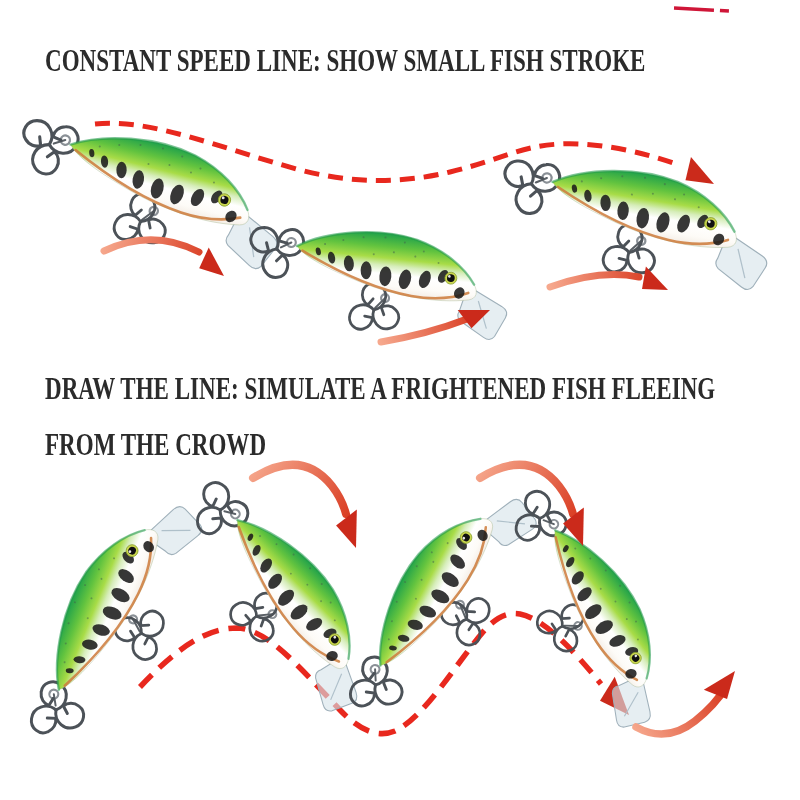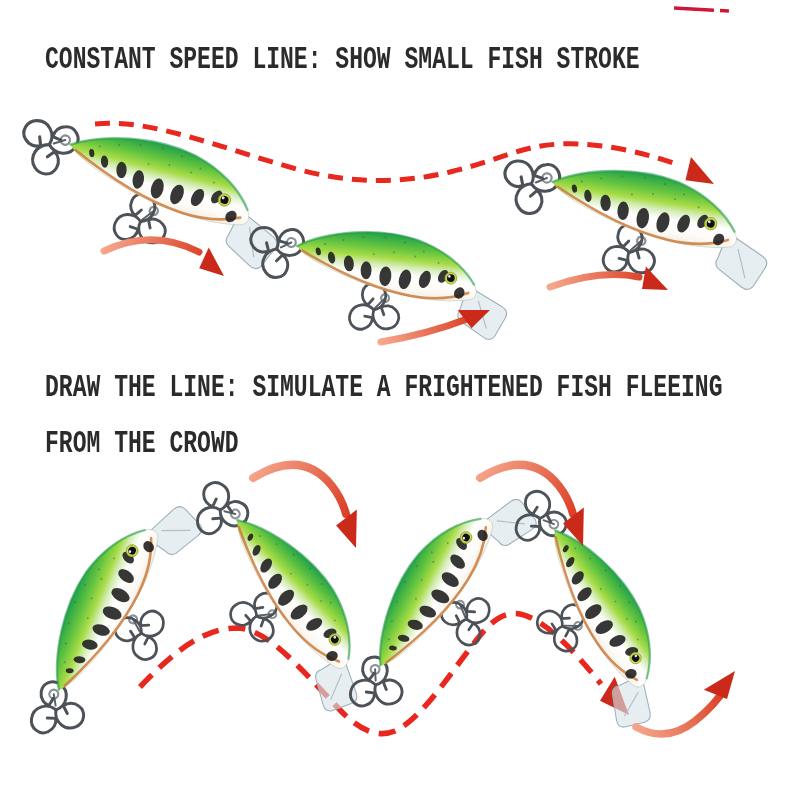--- a/index.html
+++ b/index.html
@@ -1,17 +1,17 @@
 <!DOCTYPE html>
 <html><head>
 <meta charset="utf-8">
 <style>
   html,body{margin:0;padding:0;background:#fff;}
   .canvas{position:relative;width:800px;height:800px;background:#ffffff;overflow:hidden;
-          font-family:Liberation Mono, monospace;}
+          font-family:Liberation Serif, serif;}
   svg.layer{position:absolute;left:0;top:0;}
 
   
   .h{position:absolute;left:45px;margin:0;color:#2b2b2b;font-weight:700;font-size:32px;
      white-space:nowrap;letter-spacing:0;}
   .h .tline{display:block;transform:scaleX(.72);transform-origin:0 50%;line-height:56px;}
   .h1{top:32px;}
   .h2{top:360px;}
 
   

